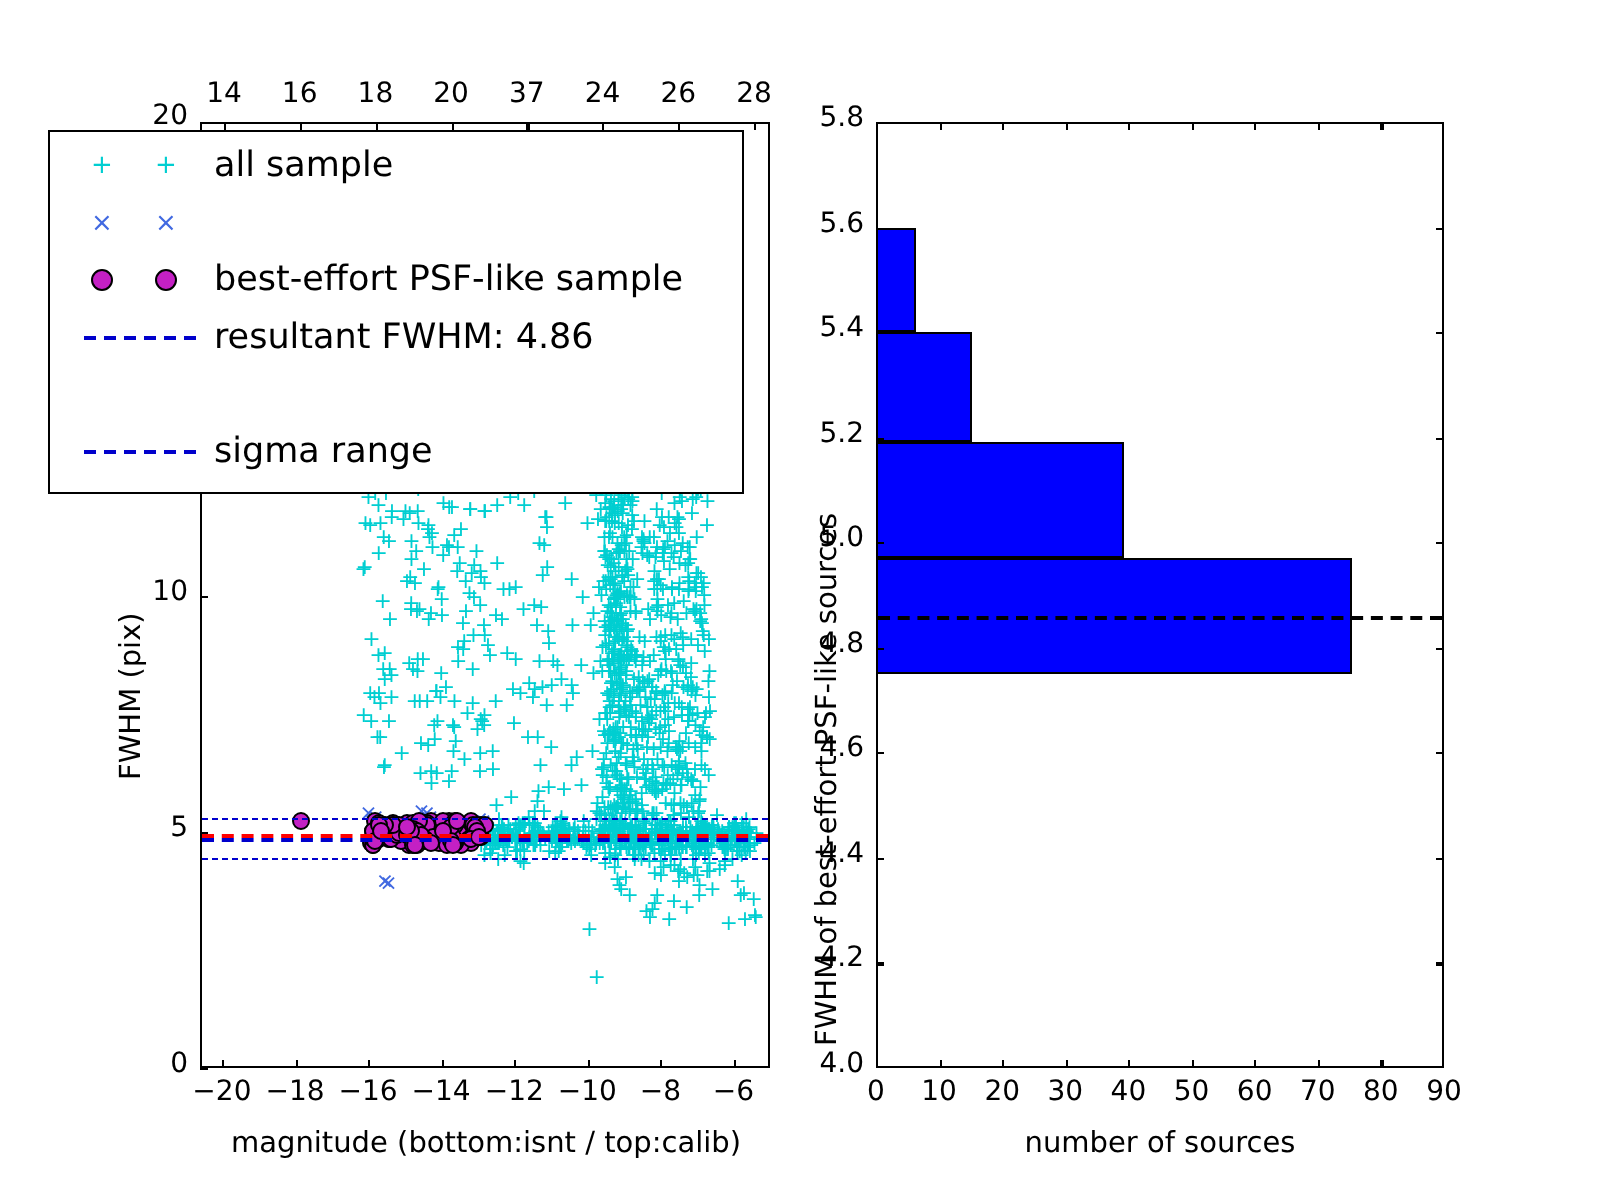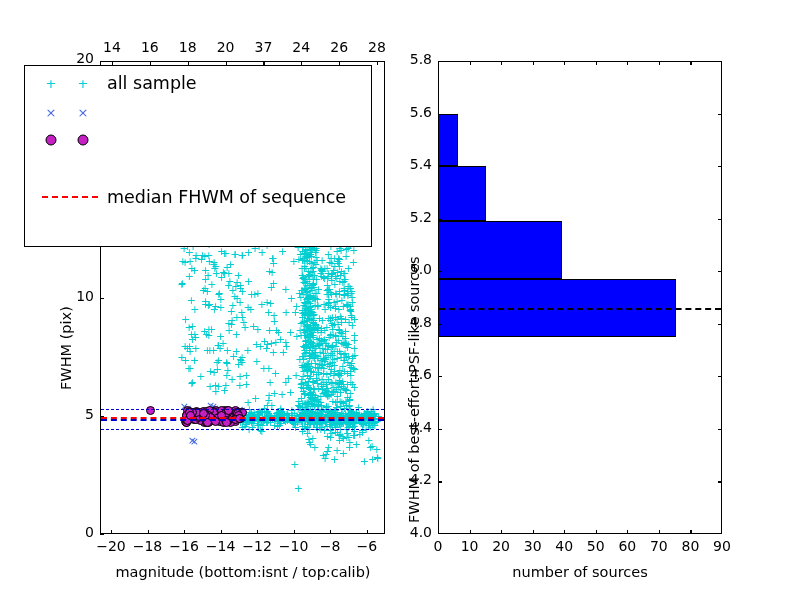--- a/index.html
+++ b/index.html
@@ -1856,26 +1856,33 @@
         <div class="legend-marks" style="">
           <div class="lm" style="left:18px;color:#4169E1;">×</div>
           <div class="lm" style="left:50px;color:#4169E1;">×</div>
         </div>
       </div>
       <div class="legend-row" style="left:8px;top:60px;">
         <div class="legend-marks" style="">
           <div class="lm-dot" style="left:18px;background:#C420C4;"></div>
           <div class="lm-dot" style="left:50px;background:#C420C4;"></div>
         </div>
+        <div class="legend-text" style="">best-effort PSF-like sample</div>
       </div>
-      <div class="legend-row" style="left:8px;top:117px;">
+      <div class="legend-row" style="left:8px;top:88.5px;">
         <div class="legend-marks" style="">
-          <div class="lline" style="border-top:2.2px dashed #FF0000;"></div>
+          <div class="lline" style="border-top:2.2px dashed #0000CC;"></div>
         </div>
-        <div class="legend-text" style="">median FHWM of sequence</div>
+        <div class="legend-text" style="">resultant FWHM: 4.86</div>
+      </div>
+      <div class="legend-row" style="left:8px;top:145.5px;">
+        <div class="legend-marks" style="">
+          <div class="lline" style="border-top:2.2px dashed #0000CC;"></div>
+        </div>
+        <div class="legend-text" style="">sigma range</div>
       </div>
     </div>
 
 
   <div class="axes" id="rightAxes" style="left:438px;top:61px;width:284px;height:473px;"></div>
 
   <div class="plotarea" id="rightPlot" style="left:439px;top:62px;width:282px;height:471px;">
       <div class="bar" style="left:-1px;top:51.55555555555566px;width:19.933333333333337px;height:52.555555555555316px;"></div>
       <div class="bar" style="left:-1px;top:104.11111111111097px;width:48.333333333333314px;height:55.18333333333334px;"></div>
       <div class="bar" style="left:-1px;top:159.2944444444443px;width:124.06666666666672px;height:57.8111111111113px;"></div>

